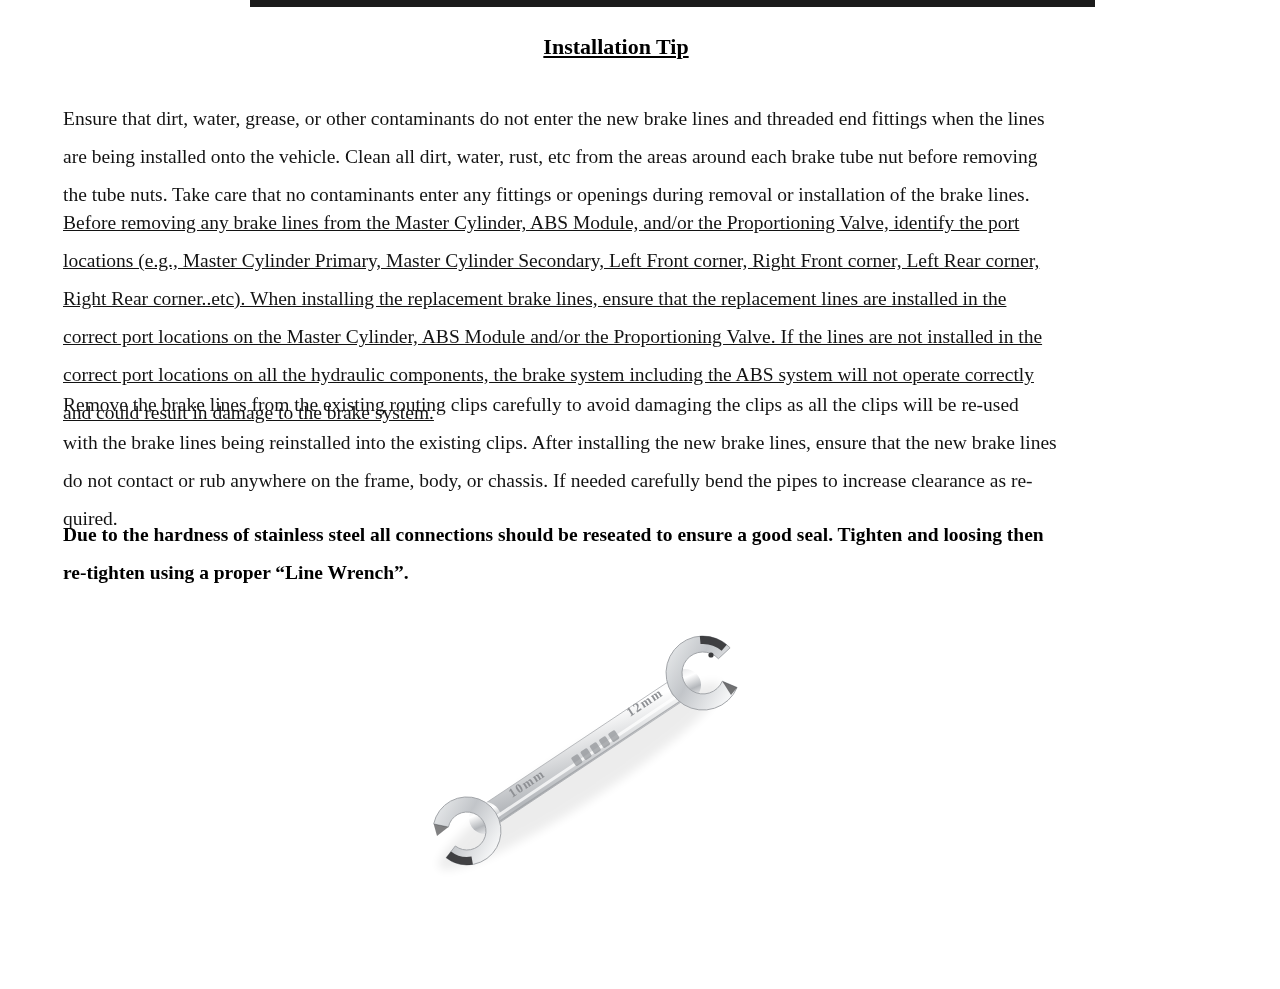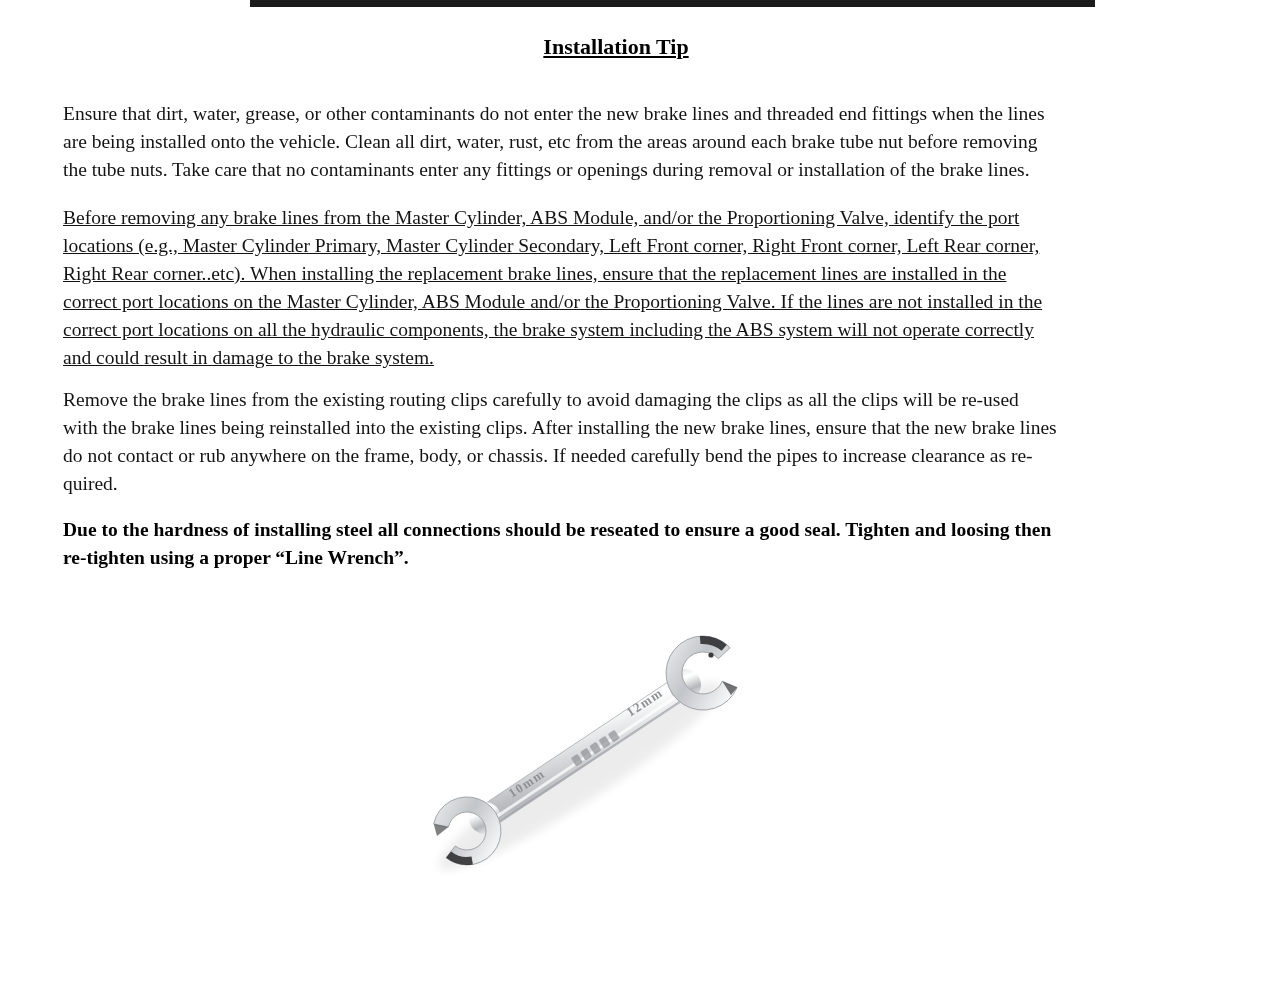--- a/index.html
+++ b/index.html
@@ -15,21 +15,21 @@
 
   .title {
     position: absolute; left: 0; top: 34px; width: 1232px;
     text-align: center;
     font-size: 22px; font-weight: bold; text-decoration: underline;
     color: #000000;
   }
 
   .para {
     position: absolute; left: 63px; width: 1160px;
-    font-size: 19.5px; line-height: 28px;
+    font-size: 19.5px; line-height: 38px;
     white-space: pre; letter-spacing: 0px;
     color: #131313;
   }
   .para.bold { font-weight: bold; color: #000; }
 
   .p1 { top: 100px; }
   .p2 { top: 204px; text-decoration: underline; }
   .p3 { top: 386px; }
   .p4 { top: 516px; }
 
@@ -54,21 +54,21 @@
   <p class="para p2">Before removing any brake lines from the Master Cylinder, ABS Module, and/or the Proportioning Valve, identify the port
 locations (e.g., Master Cylinder Primary, Master Cylinder Secondary, Left Front corner, Right Front corner, Left Rear corner,
 Right Rear corner..etc). When installing the replacement brake lines, ensure that the replacement lines are installed in the
 correct port locations on the Master Cylinder, ABS Module and/or the Proportioning Valve. If the lines are not installed in the
 correct port locations on all the hydraulic components, the brake system including the ABS system will not operate correctly
 and could result in damage to the brake system.</p>
   <p class="para p3">Remove the brake lines from the existing routing clips carefully to avoid damaging the clips as all the clips will be re-used
 with the brake lines being reinstalled into the existing clips. After installing the new brake lines, ensure that the new brake lines
 do not contact or rub anywhere on the frame, body, or chassis. If needed carefully bend the pipes to increase clearance as re-
 quired.</p>
-  <p class="para p4 bold">Due to the hardness of installing steel all connections should be reseated to ensure a good seal. Tighten and loosing then
+  <p class="para p4 bold">Due to the hardness of stainless steel all connections should be reseated to ensure a good seal. Tighten and loosing then
 re-tighten using a proper “Line Wrench”.</p>
 
   <svg class="wrench-figure" viewBox="0 0 420 300" xmlns="http://www.w3.org/2000/svg">
     <defs>
       <linearGradient id="metal" x1="0" y1="0" x2="0.45" y2="1">
         <stop offset="0" stop-color="#dcddDF"></stop>
         <stop offset="0.42" stop-color="#ffffff"></stop>
         <stop offset="0.78" stop-color="#b4b7bb"></stop>
         <stop offset="1" stop-color="#e2e3e5"></stop>
       </linearGradient>

